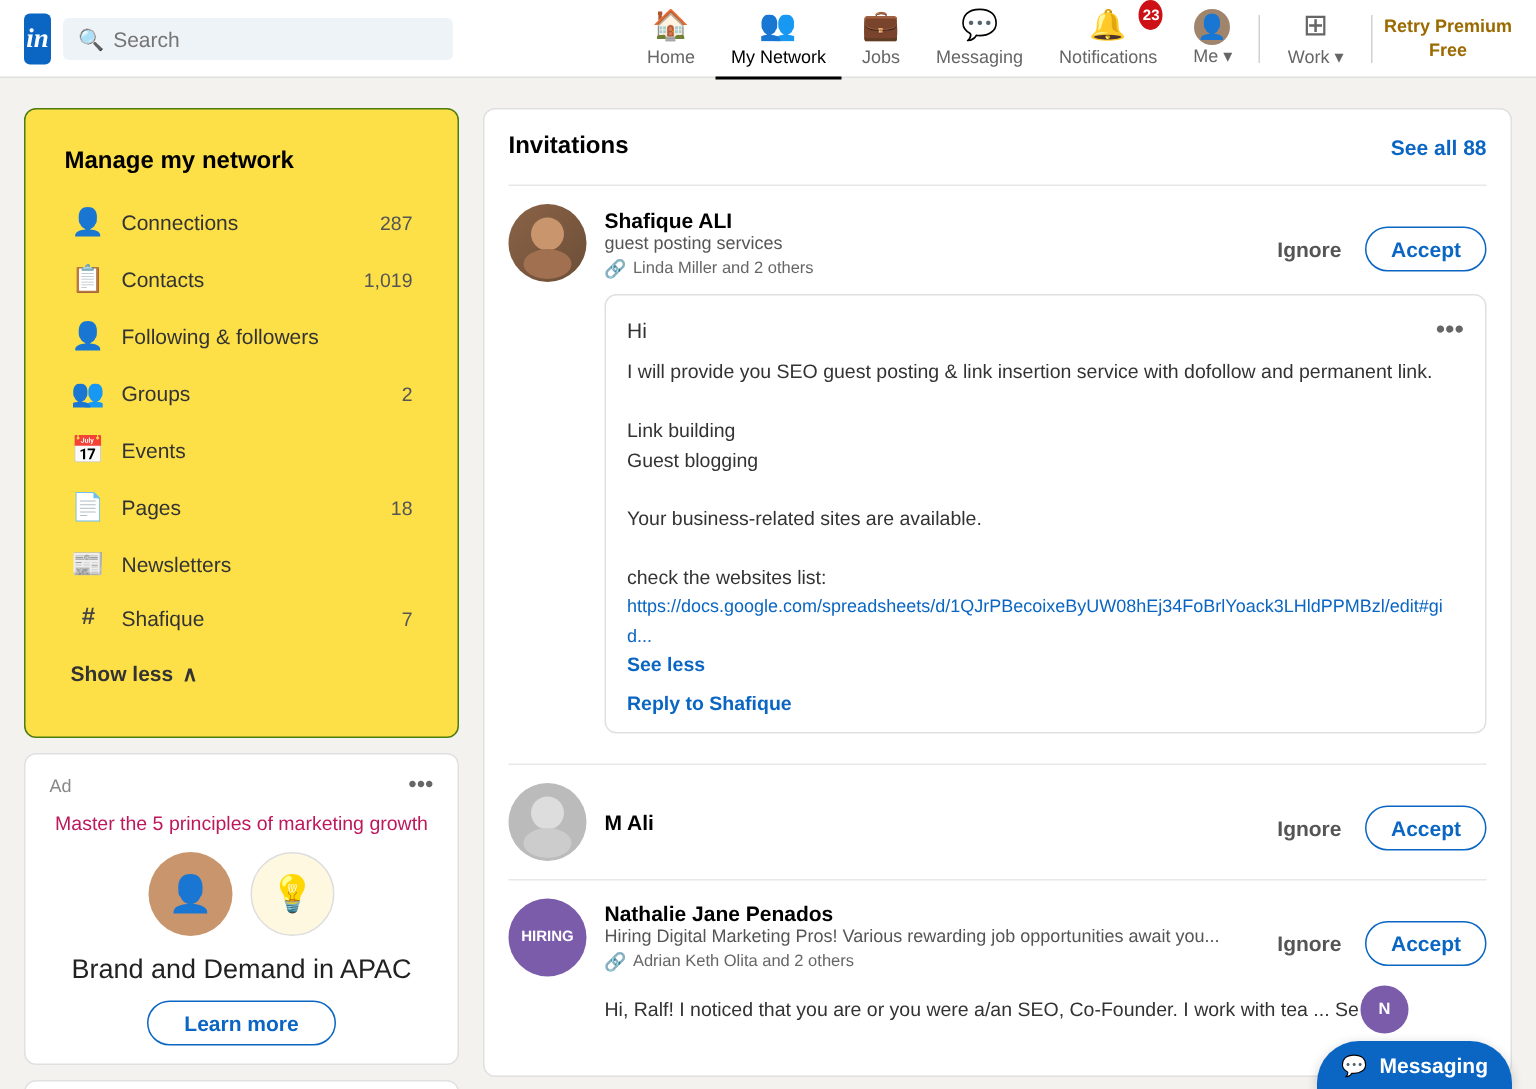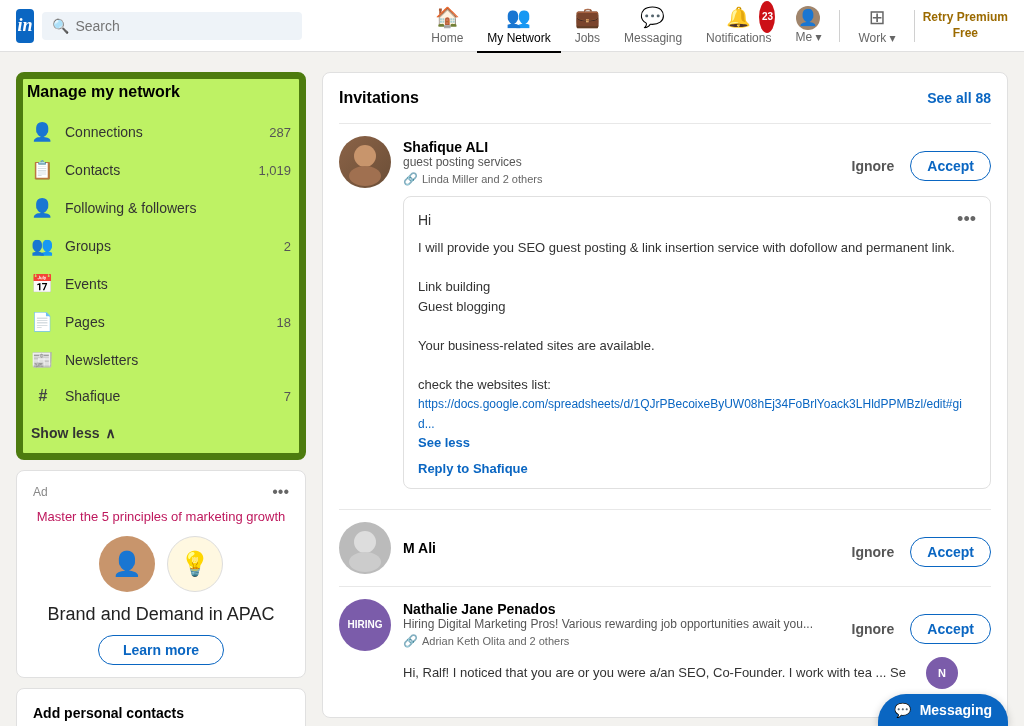--- a/index.html
+++ b/index.html
@@ -69,21 +69,21 @@
     .nav-item.active { color: #000; border-bottom: 2px solid #000; }
     .nav-item-icon { font-size: 20px; margin-bottom: 2px; }
     .nav-badge {
       position: absolute;
       top: 2px;
       right: 6px;
       background: #cc1016;
       color: #fff;
       border-radius: 50%;
       width: 16px;
-      height: 32px;
+      height: 20px;
       font-size: 10px;
       display: flex;
       align-items: center;
       justify-content: center;
       font-weight: 700;
     }
     .nav-avatar {
       width: 24px;
       height: 24px;
       border-radius: 50%;
@@ -107,24 +107,24 @@
       gap: 16px;
       padding: 0 16px;
     }
 
     
     .sidebar {
       width: 290px;
       flex-shrink: 0;
     }
     .sidebar-card {
-      background: #bef264;
-      border: 7px solid #4d7c0f;
+      background: #fde047;
+      border: 1px solid #4d7c0f;
       border-radius: 8px;
-      padding: 4px;
+      padding: 26px;
     }
     .sidebar-title {
       font-size: 16px;
       font-weight: 600;
       margin-bottom: 12px;
     }
     .sidebar-item {
       display: flex;
       align-items: center;
       padding: 8px 4px;
@@ -482,21 +482,21 @@
             <div class="inv-mutual">
               <span style="font-size:12px;">🔗</span>
               <span>Adrian Keth Olita and 2 others</span>
             </div>
           </div>
           <div class="inv-actions">
             <button class="ignore-btn">Ignore</button>
             <button class="accept-btn">Accept</button>
           </div>
         </div>
-        <div style="padding-left:64px; font-size:13px; color:#333; margin-top:6px; display:flex; align-items:center; gap:20px;">
+        <div style="padding-left:64px; font-size:13px; color:#333; margin-top:6px; display:flex; align-items:center; gap:1px;">
           <span>Hi, Ralf! I noticed that you are or you were a/an SEO, Co-Founder. I work with tea ... Se</span>
           <span style="width:32px;height:32px;border-radius:50%;background:#7b5caa;flex-shrink:0;display:inline-flex;align-items:center;justify-content:center;color:#fff;font-size:11px;font-weight:700;">N</span>
         </div>
       </div>
 
     </div>
   </div>
 </div>
 
 <div class="messaging-bubble">

